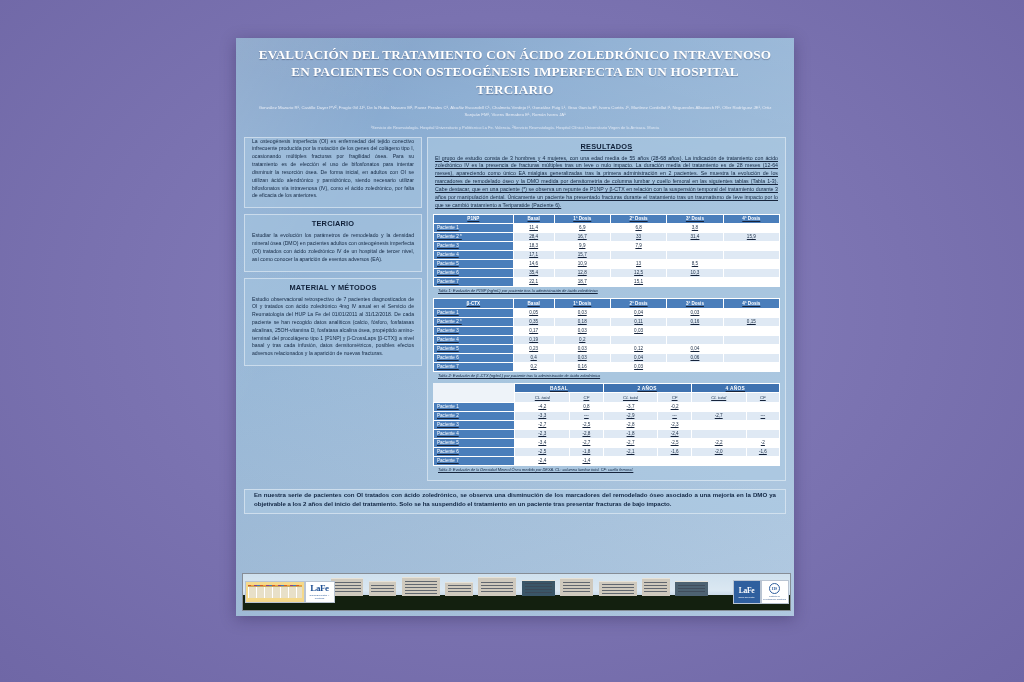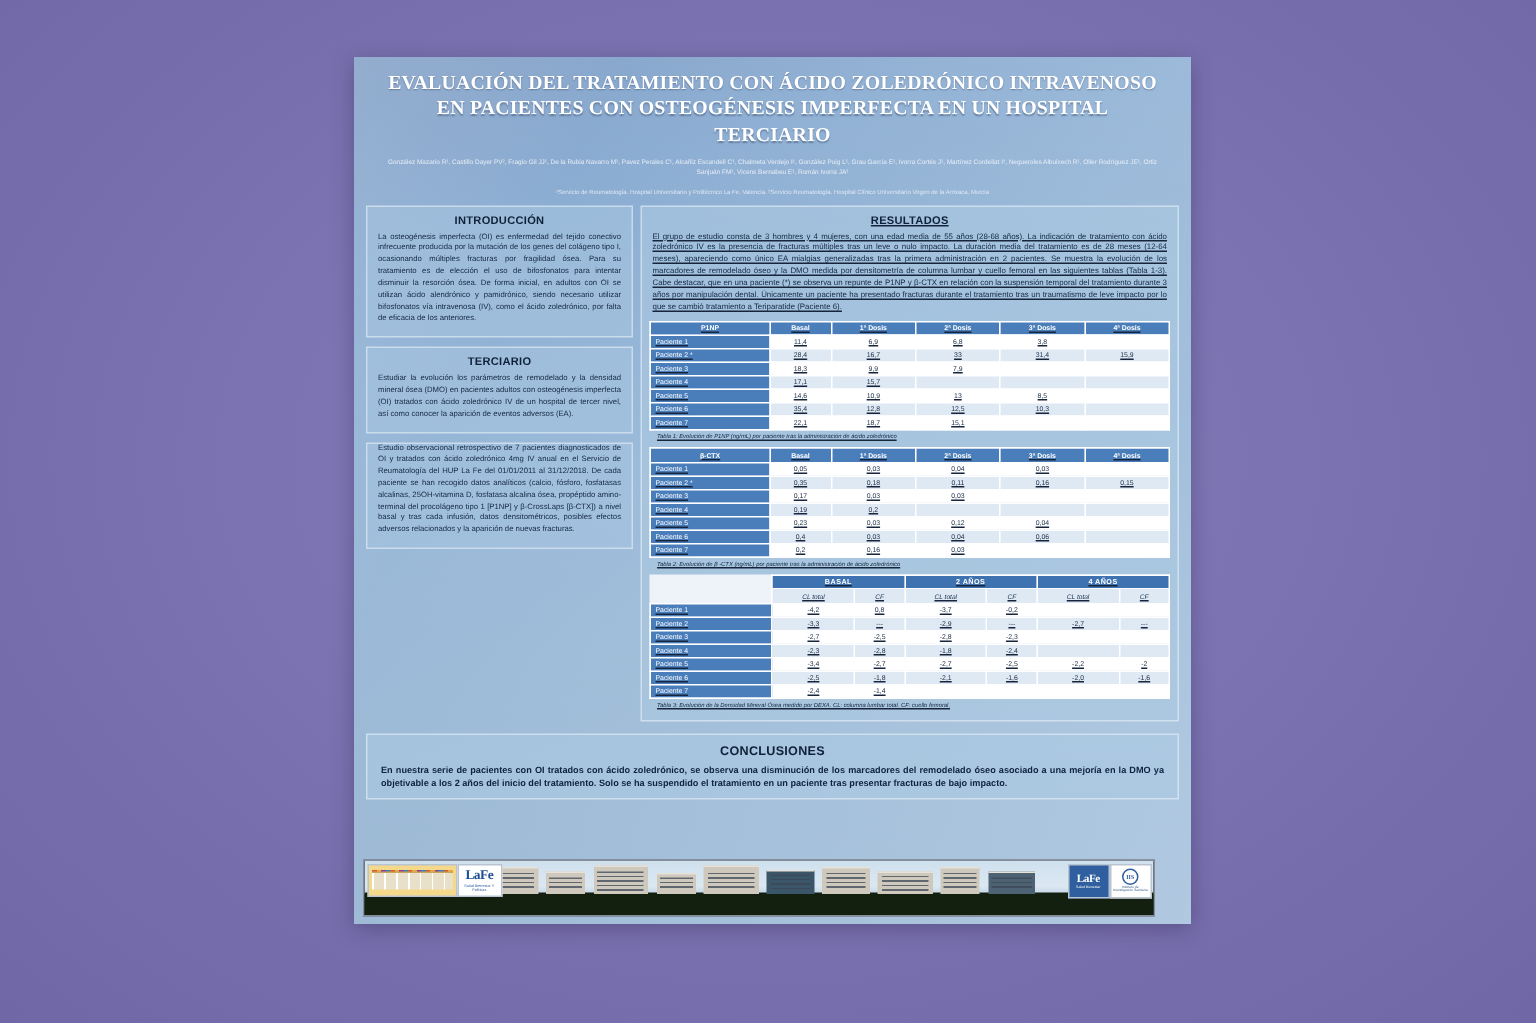--- a/index.html
+++ b/index.html
@@ -189,26 +189,26 @@
     font-weight: bold;
     line-height: 1.5;
     padding: 0 9px;
     color: #0f2340;
   }
 
   
   .footer {
     position: absolute;
     left: 6px;
-    right: 24px;
+    right: 3px;
     bottom: 5px;
     height: 36px;
     z-index: 3;
     display: flex;
-    align-items: flex-start;
+    align-items: center;
     background: #0c1b2c;
     border: 0.6px solid rgba(255,255,255,.5);
     overflow: hidden;
   }
   .skyline {
     position: absolute;
     inset: 0;
     background:
       linear-gradient(#cfe0ee 0%, #dbe8f2 46%, #c8d8e8 60%, #2b3a2c 61%, #121c12 100%);
   }
@@ -346,30 +346,30 @@
     <div class="poster-title">EVALUACIÓN DEL TRATAMIENTO CON ÁCIDO ZOLEDRÓNICO INTRAVENOSO EN PACIENTES CON OSTEOGÉNESIS IMPERFECTA EN UN HOSPITAL TERCIARIO</div>
     <div class="authors">González Mazario R¹, Castillo Dayer PV², Fragío Gil JJ¹, De la Rubia Navarro M¹, Pavez Perales C¹, Alcañiz Escandell C¹, Chalmeta Verdejo I¹, González Puig L¹, Grau García E¹, Ivorra Cortés J¹, Martínez Cordellat I¹, Negueroles Albuixech R¹, Oller Rodríguez JE¹, Ortiz Sanjuán FM¹, Vicens Bernabeu E¹, Román Ivorra JA¹</div>
     <div class="affiliations">¹Servicio de Reumatología. Hospital Universitario y Politécnico La Fe. Valencia. ²Servicio Reumatología. Hospital Clínico Universitario Virgen de la Arrixaca. Murcia</div>
   </div>
 
   <div class="body-grid">
 
     <div class="col-left">
 
       <div class="panel">
-        <div class="panel-head">INTRODUCCIÓN</div>
         <div class="panel-body">La osteogénesis imperfecta (OI) es enfermedad del tejido conectivo infrecuente producida por la mutación de los genes del colágeno tipo I, ocasionando múltiples fracturas por fragilidad ósea. Para su tratamiento es de elección el uso de bifosfonatos para intentar disminuir la resorción ósea. De forma inicial, en adultos con OI se utilizan ácido alendrónico y pamidrónico, siendo necesario utilizar bifosfonatos vía intravenosa (IV), como el ácido zoledrónico, por falta de eficacia de los anteriores.</div>
       </div>
 
       <div class="panel">
         <div class="panel-head">TERCIARIO</div>
         <div class="panel-body">Estudiar la evolución los parámetros de remodelado y la densidad mineral ósea (DMO) en pacientes adultos con osteogénesis imperfecta (OI) tratados con ácido zoledrónico IV de un hospital de tercer nivel, así como conocer la aparición de eventos adversos (EA).</div>
       </div>
 
       <div class="panel">
+        <div class="panel-head">MATERIAL Y MÉTODOS</div>
         <div class="panel-body">Estudio observacional retrospectivo de 7 pacientes diagnosticados de OI y tratados con ácido zoledrónico 4mg IV anual en el Servicio de Reumatología del HUP La Fe del 01/01/2011 al 31/12/2018. De cada paciente se han recogido datos analíticos (calcio, fósforo, fosfatasas alcalinas, 25OH-vitamina D, fosfatasa alcalina ósea, propéptido amino-terminal del procolágeno tipo 1 [P1NP] y β-CrossLaps [β-CTX]) a nivel basal y tras cada infusión, datos densitométricos, posibles efectos adversos relacionados y la aparición de nuevas fracturas.</div>
       </div>
 
     </div>
 
     <div class="col-right">
 
       <div class="panel results">
         <div class="panel-head">RESULTADOS</div>
         <div class="panel-body">El grupo de estudio consta de 3 hombres y 4 mujeres, con una edad media de 55 años (28-68 años). La indicación de tratamiento con ácido zoledrónico IV es la presencia de fracturas múltiples tras un leve o nulo impacto. La duración media del tratamiento es de 28 meses (12-64 meses), apareciendo como único EA mialgias generalizadas tras la primera administración en 2 pacientes. Se muestra la evolución de los marcadores de remodelado óseo y la DMO medida por densitometría de columna lumbar y cuello femoral en las siguientes tablas (Tabla 1-3). Cabe destacar, que en una paciente (*) se observa un repunte de P1NP y β-CTX en relación con la suspensión temporal del tratamiento durante 3 años por manipulación dental. Únicamente un paciente ha presentado fracturas durante el tratamiento tras un traumatismo de leve impacto por lo que se cambió tratamiento a Teriparatide (Paciente 6).</div>
@@ -608,21 +608,20 @@
               </tbody>
           </table>
           <div class="tbl-caption">Tabla 3: Evolución de la Densidad Mineral Ósea medido por DEXA. CL: columna lumbar total. CF: cuello femoral.</div>
         </div>
 
       </div>
     </div>
   </div>
 
   <div class="conclusions">
-    <div class="panel-head">CONCLUSIONES</div>
     <div class="panel-body">En nuestra serie de pacientes con OI tratados con ácido zoledrónico, se observa una disminución de los marcadores del remodelado óseo asociado a una mejoría en la DMO ya objetivable a los 2 años del inicio del tratamiento. Solo se ha suspendido el tratamiento en un paciente tras presentar fracturas de bajo impacto.</div>
   </div>
 
   <div class="footer">
     <div class="skyline">
       <div class="trees"></div>
       <div class="b" style="left:16%;width:6%;height:48%"></div>
       <div class="b" style="left:23%;width:5%;height:40%"></div>
       <div class="b" style="left:29%;width:7%;height:52%"></div>
       <div class="b" style="left:37%;width:5%;height:38%"></div>

